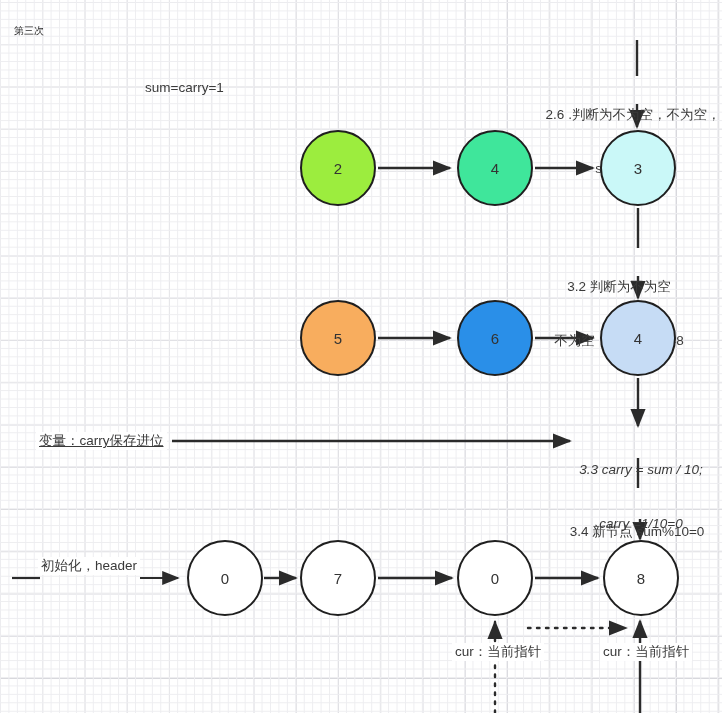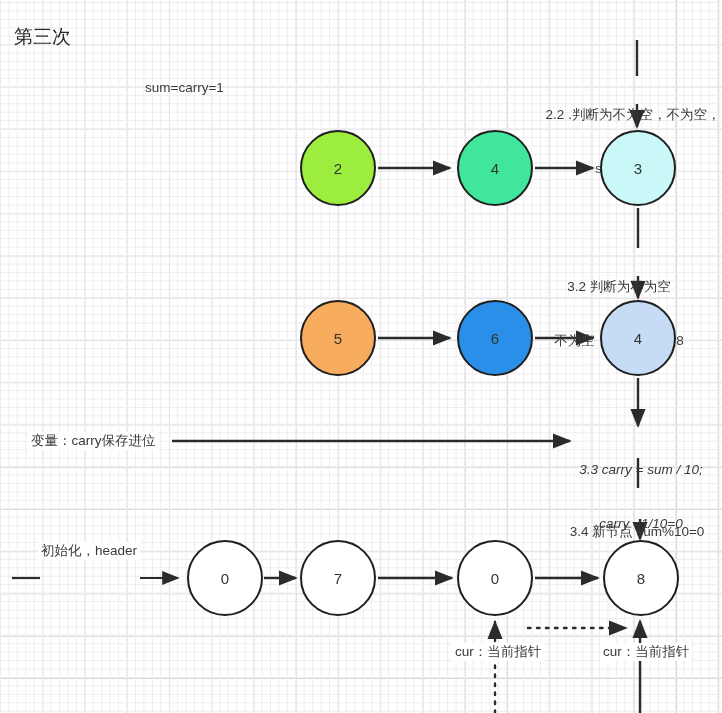--- a/index.html
+++ b/index.html
@@ -47,21 +47,21 @@
     color: #3a3a3a;
     font-size: 13.5px;
     line-height: 18px;
     white-space: pre;
     font-family: "Liberation Sans", "DejaVu Sans", sans-serif;
   }
   .lbl.center { text-align: center; }
   .title {
     position: absolute;
     color: #2a2a2a;
-    font-size: 19px;
+    font-size: 10px;
     font-family: "Liberation Sans", "DejaVu Sans", sans-serif;
   }
 </style>
 </head>
 <body>
 
 <div id="canvas">
 
   <svg id="edges" viewBox="0 0 722 713" xmlns="http://www.w3.org/2000/svg">
     <defs>
@@ -121,42 +121,42 @@
       <line x1="640" y1="713" x2="640" y2="661"></line>
       <line x1="640" y1="655" x2="640" y2="621" marker-end="url(#arrow)"></line>
     </g>
   </svg>
 
   <div class="title" style="left:14px; top:24px;">第三次</div>
 
   <div class="lbl" style="left:145px; top:79px;">sum=carry=1</div>
 
   <div class="lbl center" style="left:545px; top:70px; width:176px;">
-    <div>2.2 .判断为不为空，不为空，</div>
+    <div>2.6 .判断为不为空，不为空，</div>
     <div>sum添加3=4</div>
   </div>
 
   <div class="lbl center" style="left:528px; top:242px; width:182px;">
     <div>3.2 判断为不为空</div>
     <div>不为空，sum添加4=8</div>
   </div>
 
   <div class="lbl center" style="left:560px; top:425px; width:162px;font-style:italic;">
     <div>3.3 carry = sum / 10;</div>
     <div>carry =1/10=0</div>
   </div>
 
   <div class="lbl center" style="left:552px; top:487px; width:170px;">
     <div>3.4 新节点 sum%10=0</div>
     <div>8%10=8</div>
   </div>
 
-  <div class="lbl" style="left:28px; top:432px; background:#fff; padding:0 3px;">变量：carry保存进位</div>
+  <div class="lbl" style="left:36px; top:432px; background:#fff; padding:0 3px;text-decoration:underline;">变量：carry保存进位</div>
 
-  <div class="lbl" style="left:38px; top:542px; background:#fff; padding:0 3px;text-align:center;">初始化，header</div>
+  <div class="lbl" style="left:38px; top:557px; background:#fff; padding:0 3px;text-align:center;">初始化，header</div>
 
   <div class="lbl" style="left:452px; top:643px; background:#fff; padding:0 3px;">cur：当前指针</div>
 
   <div class="lbl" style="left:600px; top:643px; background:#fff; padding:0 3px;">cur：当前指针</div>
 
   <div id="nodes">
       <div class="node" style="left: 300px; top: 130px; width: 76px; height: 76px; background: rgb(156, 237, 62);">
         <span>2</span>
       </div>
       <div class="node" style="left: 457px; top: 130px; width: 76px; height: 76px; background: rgb(63, 230, 155);">

